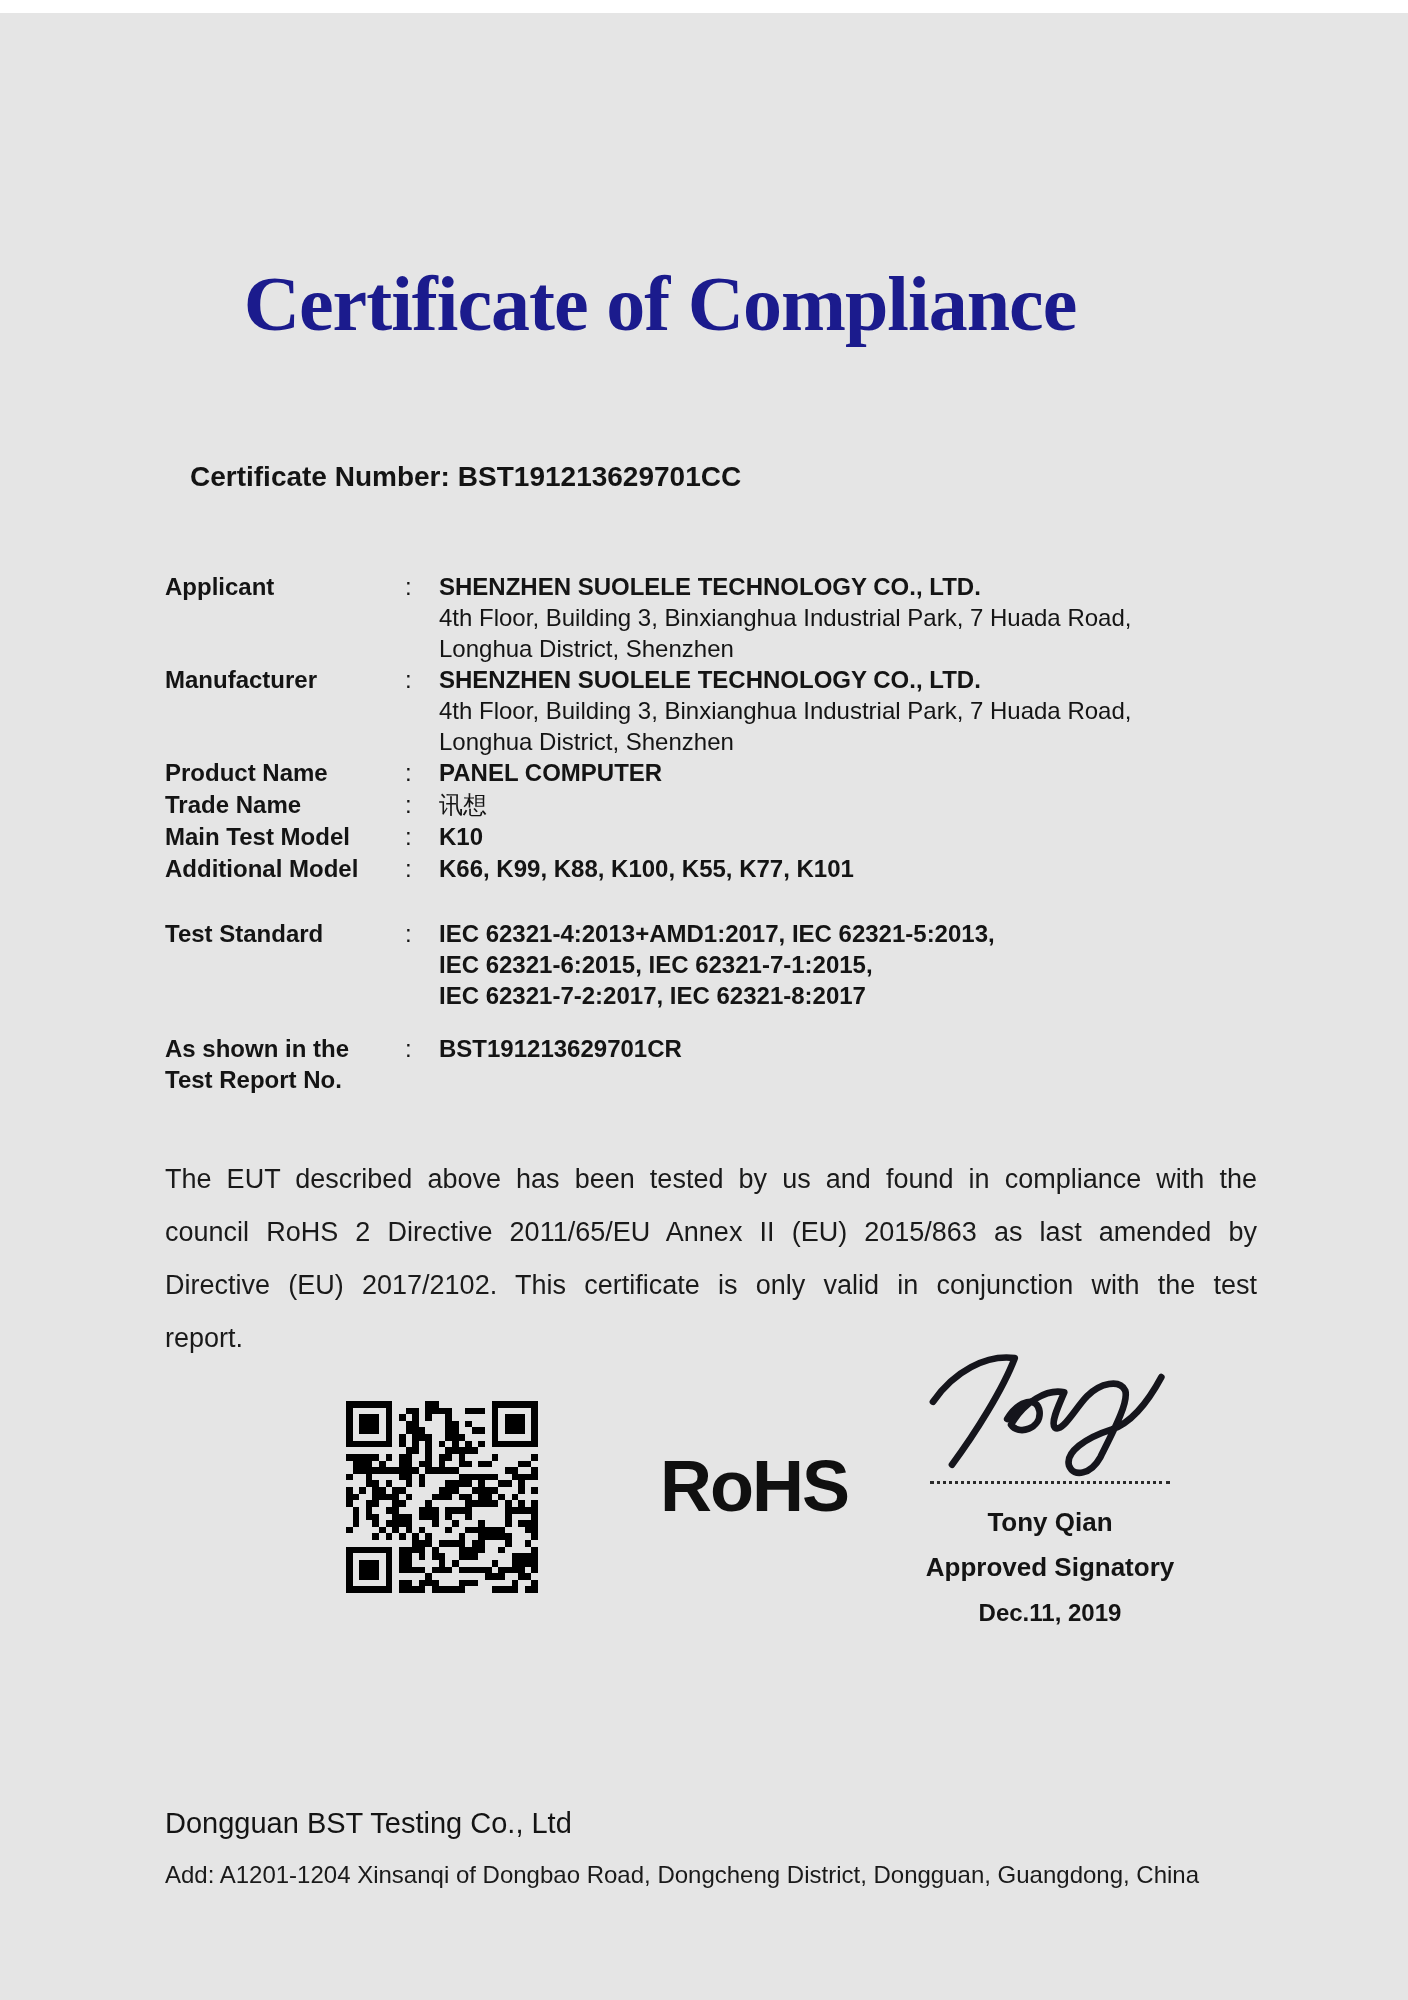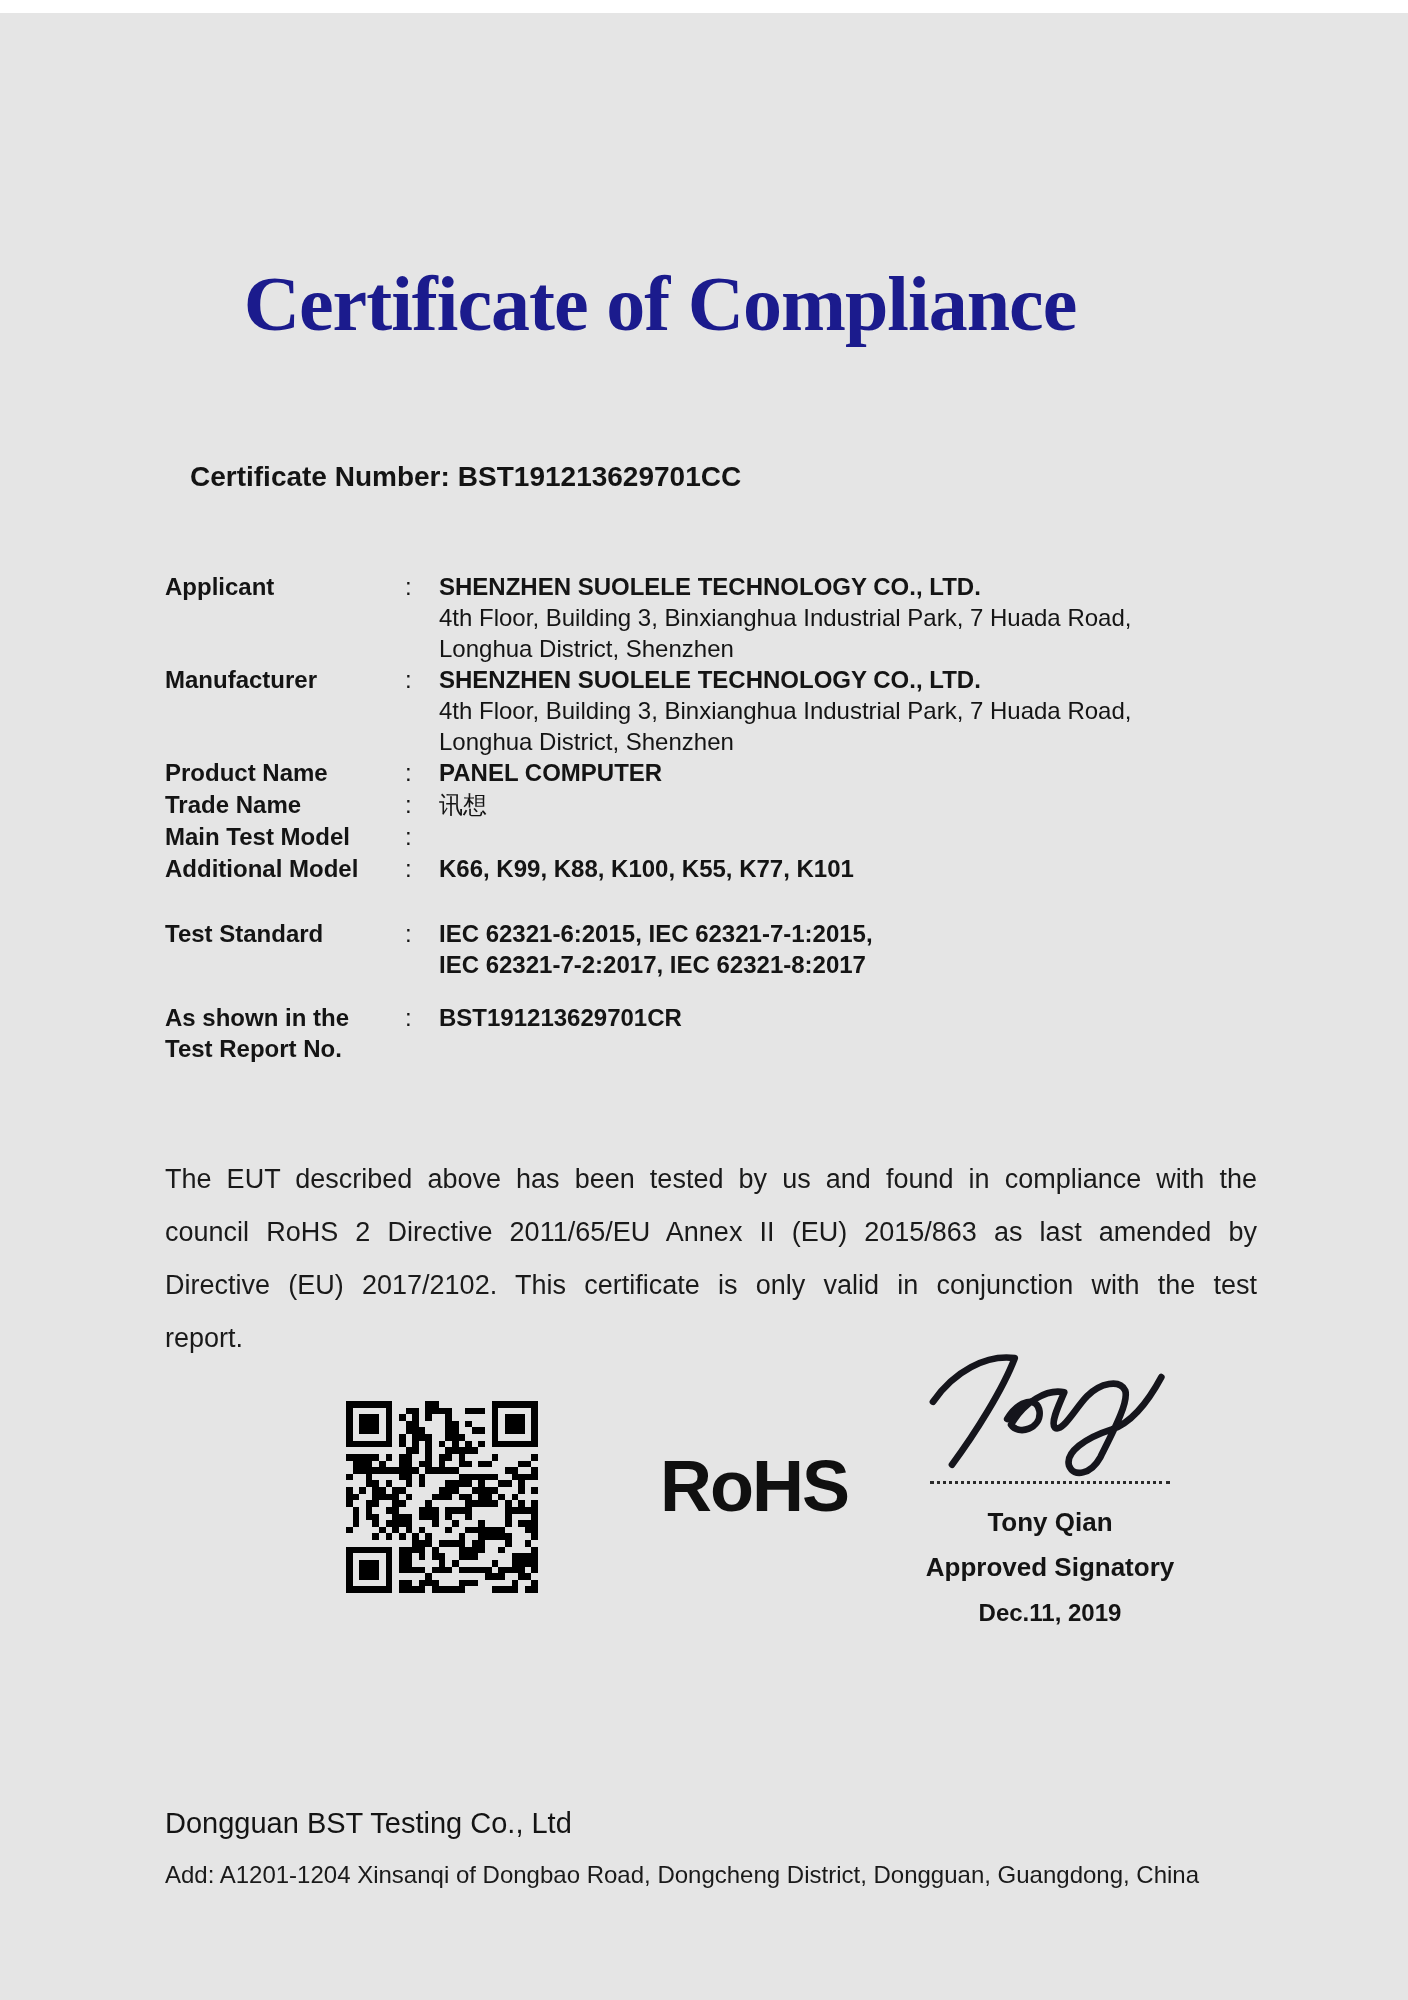--- a/index.html
+++ b/index.html
@@ -111,32 +111,34 @@
 
     <div class="frow single">
       <div class="flabel">Trade Name</div>
       <div class="fcolon">:</div>
       <div class="fvalue">讯想</div>
     </div>
 
     <div class="frow single">
       <div class="flabel">Main Test Model</div>
       <div class="fcolon">:</div>
+      <div class="fvalue bold">K10</div>
     </div>
 
     <div class="frow single">
       <div class="flabel">Additional Model</div>
       <div class="fcolon">:</div>
       <div class="fvalue bold">K66, K99, K88, K100, K55, K77, K101</div>
     </div>
 
     <div class="frow gap-lg">
       <div class="flabel">Test Standard</div>
       <div class="fcolon">:</div>
       <div class="fvalue bold">
+        <div>IEC 62321-4:2013+AMD1:2017, IEC 62321-5:2013,</div>
         <div>IEC 62321-6:2015, IEC 62321-7-1:2015,</div>
         <div>IEC 62321-7-2:2017, IEC 62321-8:2017</div>
       </div>
     </div>
 
     <div class="frow gap-md">
       <div class="flabel">
         <div>As shown in the</div>
         <div>Test Report No.</div>
       </div>

